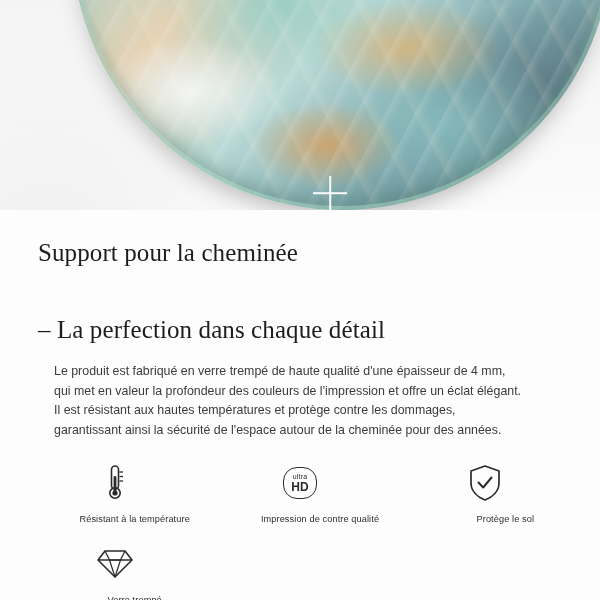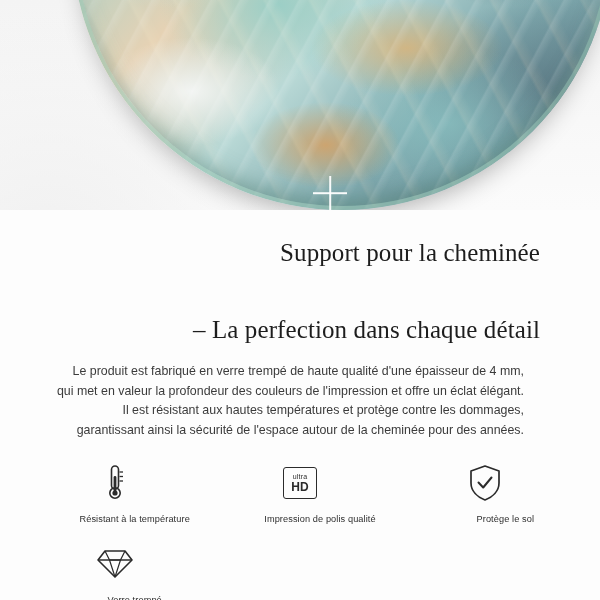--- a/index.html
+++ b/index.html
@@ -95,21 +95,20 @@
     left: 50%; top: 50%;
     background: rgba(255,255,255,0.95);
     transform: translate(-50%,-50%);
   }
   .sparkle::before { width: 34px; height: 1.6px; }
   .sparkle::after  { width: 1.6px; height: 34px; }
 
   
   .content {
     padding: 26px 60px 0 38px;
-    text-align: right;
   }
   .headline {
     font-family: "Liberation Serif", serif;
     font-size: 25px;
     line-height: 33px;
     color: #1d1d1d;
     font-weight: 400;
     margin: 0 0 16px 0;
     letter-spacing: .1px;
   }
@@ -149,21 +148,21 @@
     font-size: 9.2px;
     color: #2e2e2e;
     line-height: 12px;
     letter-spacing: .1px;
     margin-left: 40px;
   }
   .hd-badge {
     width: 32px;
     height: 30px;
     border: 1.6px solid #2b2b2b;
-    border-radius: 3px;
+    border-radius: 14px;
     display: flex;
     flex-direction: column;
     align-items: center;
     justify-content: center;
     line-height: 1;
   }
   .hd-badge .u {
     font-size: 7px;
     color: #2b2b2b;
     letter-spacing: .2px;
@@ -214,21 +213,21 @@
       <div class="feature-label">Résistant à la température</div>
     </div>
 
     <div class="feature">
       <div class="feature-icon">
         <div class="hd-badge">
           <span class="u">ultra</span>
           <span class="hd">HD</span>
         </div>
       </div>
-      <div class="feature-label">Impression de polis qualité</div>
+      <div class="feature-label">Impression de contre qualité</div>
     </div>
 
     <div class="feature">
       <div class="feature-icon">
         <svg width="34" height="38" viewBox="0 0 34 38">
           <path d="M17 2 L31 7 V19 C31 27 24.5 33 17 36 C9.5 33 3 27 3 19 V7 Z" fill="none" stroke="#2b2b2b" stroke-width="1.7" stroke-linejoin="round"></path>
           <path d="M10.5 18.5 L15.2 23.5 L23.5 13.5" fill="none" stroke="#2b2b2b" stroke-width="2" stroke-linecap="round" stroke-linejoin="round"></path>
         </svg>
       </div>
       <div class="feature-label">Protège le sol</div>

